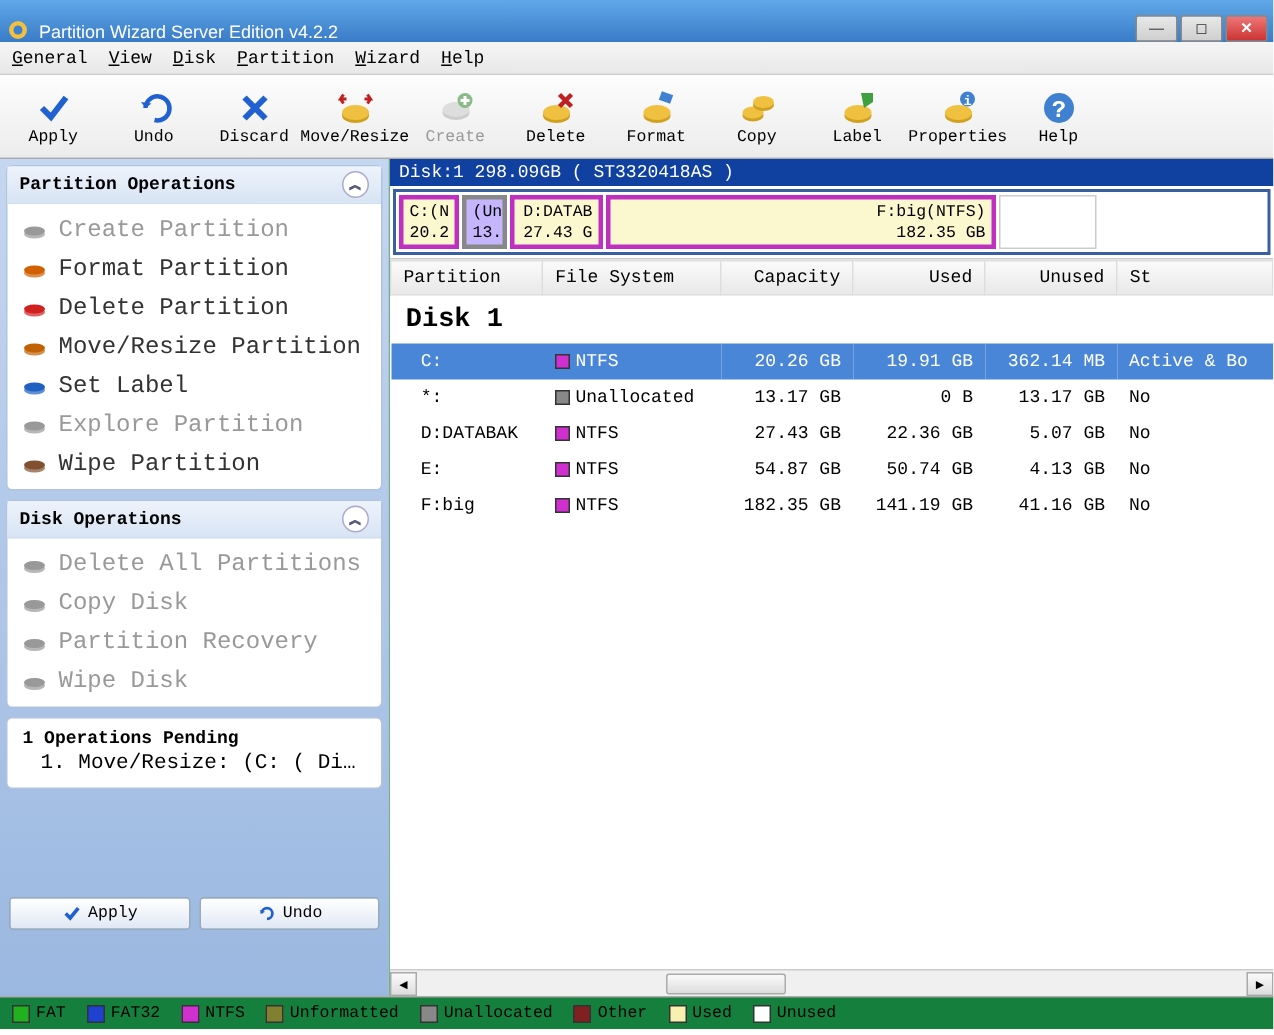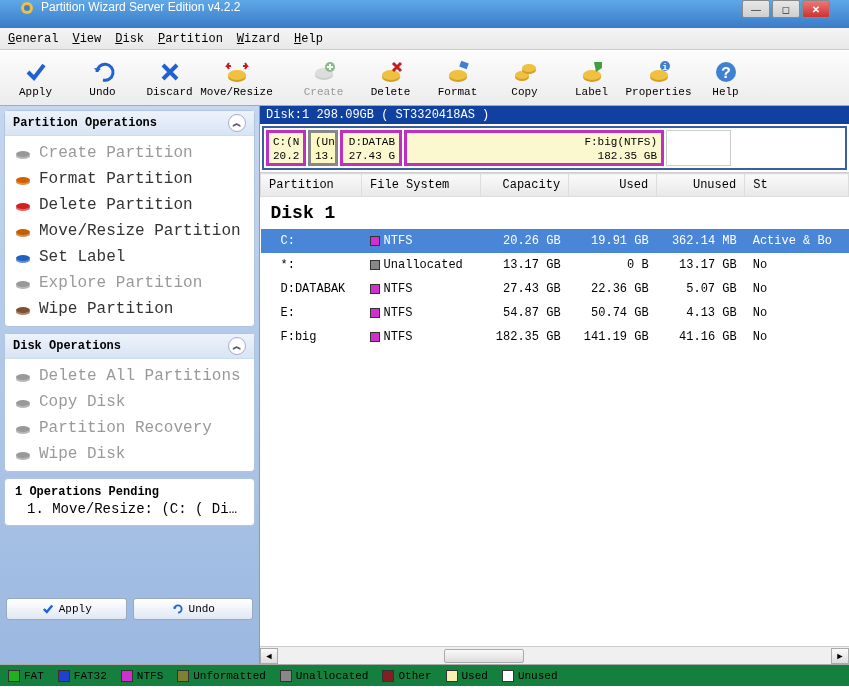--- a/index.html
+++ b/index.html
@@ -1,31 +1,31 @@
 <!DOCTYPE html>
 <html><head>
 <meta charset="utf-8">
 <style>
 * { margin: 0; padding: 0; box-sizing: border-box; }
 body { font-family: Tahoma, sans-serif; font-size: 11px; width: 849px; height: 690px; background: #fff; overflow: hidden; }
 
-.titlebar { height: 28px; background: linear-gradient(#5fa8e8, #3a7bc8); display: flex; align-items: flex-start; padding: 0 19px; color: #fff; }
+.titlebar { height: 28px; background: linear-gradient(#5fa8e8, #3a7bc8); display: flex; align-items: flex-end; padding: 0 4px; color: #fff; }
 .titlebar-icon { width: 16px; height: 16px; margin-right: 6px; }
 .titlebar-text { flex: 1; font-size: 12px; }
 .win-btns { display: flex; gap: 2px; }
 .win-btn { width: 28px; height: 18px; background: linear-gradient(#e8e8e8,#cfcfcf); border: 1px solid #888; border-radius: 2px; display: flex; align-items: center; justify-content: center; font-size: 10px; cursor: pointer; color:#333;}
 .win-btn.close { background: linear-gradient(#e77,#c33); color: #fff; font-weight:bold;}
 
 .menubar { height: 22px; background: linear-gradient(#f5f5f5,#e8e8e8); border-bottom: 1px solid #ccc; display: flex; align-items: center; padding: 0 8px; gap: 14px; font-family: 'Courier New', monospace; font-size: 12px; }
 .menubar span { cursor: pointer; }
 .menubar span u { text-decoration: underline; }
 
 .toolbar { height: 56px; background: linear-gradient(#fdfdfd,#ececec); border-bottom: 1px solid #aaa; display: flex; align-items: center; padding: 0 8px; gap: 12px; }
 .tb-btn { display: flex; flex-direction: column; align-items: center; width: 55px; cursor: pointer; font-family: 'Courier New', monospace; font-size: 11px; }
-.tb-btn.dis { color: #999; margin-left: 20px; }
+.tb-btn.dis { color: #999; }
 .tb-icon { width: 28px; height: 28px; display: flex; align-items: center; justify-content: center; font-size: 20px; }
 
 .main { display: flex; height: 558px; }
 .sidebar { width: 260px; background: linear-gradient(#c5d6f0,#9bb8e0); padding: 4px; border-right: 1px solid #7a9; overflow: hidden; }
 .panel { background: #fff; border-radius: 4px; margin-bottom: 6px; border: 1px solid #b0c4de; }
 .panel-header { background: linear-gradient(#eef3fb,#d8e4f4); padding: 3px 8px; font-family: 'Courier New', monospace; font-weight: bold; font-size: 12px; display: flex; justify-content: space-between; align-items: center; border-bottom: 1px solid #cde; }
 .panel-header .collapse { width: 18px; height: 18px; border-radius: 50%; background: #fff; border: 1px solid #aac; display: flex; align-items: center; justify-content: center; font-size: 9px; color: #557; cursor: pointer; }
 .panel-body { padding: 4px 0; }
 .op-item { display: flex; align-items: center; padding: 4px 10px; font-family: 'Courier New', monospace; font-size: 16px; cursor: pointer; gap: 8px; color: #333; }
 .op-item.dis { color: #999; }
@@ -34,21 +34,21 @@
 .pending { padding: 6px 10px; font-family: 'Courier New', monospace; font-size: 12px; }
 .pend-item { font-size: 14px; padding: 2px 0 2px 12px; white-space: nowrap; overflow: hidden; text-overflow: ellipsis; }
 
 .sidebar-btns { display: flex; gap: 6px; padding: 6px 2px; }
 .sb-btn { flex: 1; background: linear-gradient(#fff,#e0e8f4); border: 1px solid #9ab; border-radius: 3px; padding: 4px; font-family: 'Courier New', monospace; font-size: 11px; cursor: pointer; display: flex; align-items: center; justify-content: center; gap: 4px; }
 
 .content { flex: 1; display: flex; flex-direction: column; background: #fff; }
 .diskbar { background: #1040a0; color: #fff; font-family: 'Courier New', monospace; font-size: 12px; padding: 2px 6px; }
 .diskmap { border: 2px solid #3a5fa0; margin: 2px; padding: 2px; display: flex; gap: 2px; height: 44px; background: #fff; }
 .part-block { border: 3px solid #c030c0; background: #fbf8d0; padding: 2px 4px; font-family: 'Courier New', monospace; font-size: 11px; line-height: 1.3; overflow: hidden; white-space: nowrap; text-align: right; }
-.part-block.unalloc { border-color: #888; background: #fef9c3; }
+.part-block.unalloc { border-color: #888; background: #c4b5fd; }
 .part-block.blank { border: 1px solid #ccc; background: #fff; }
 
 .table-area { flex: 1; overflow: hidden; border-top: 1px solid #ccc; position: relative; }
 .ptable { width: 100%; font-family: 'Courier New', monospace; font-size: 12px; border-collapse: collapse; }
 .ptable th { text-align: left; padding: 4px 8px; background: linear-gradient(#fafafa,#e8e8e8); border: 1px solid #ddd; font-weight: normal; }
 .ptable th.r { text-align: right; }
 .disk-row td { padding: 6px 10px; font-weight: bold; font-size: 18px; }
 .prow td { padding: 5px 8px; }
 .prow.sel { background: #4a86d8; color: #fff; }
 .prow td.r { text-align: right; }

